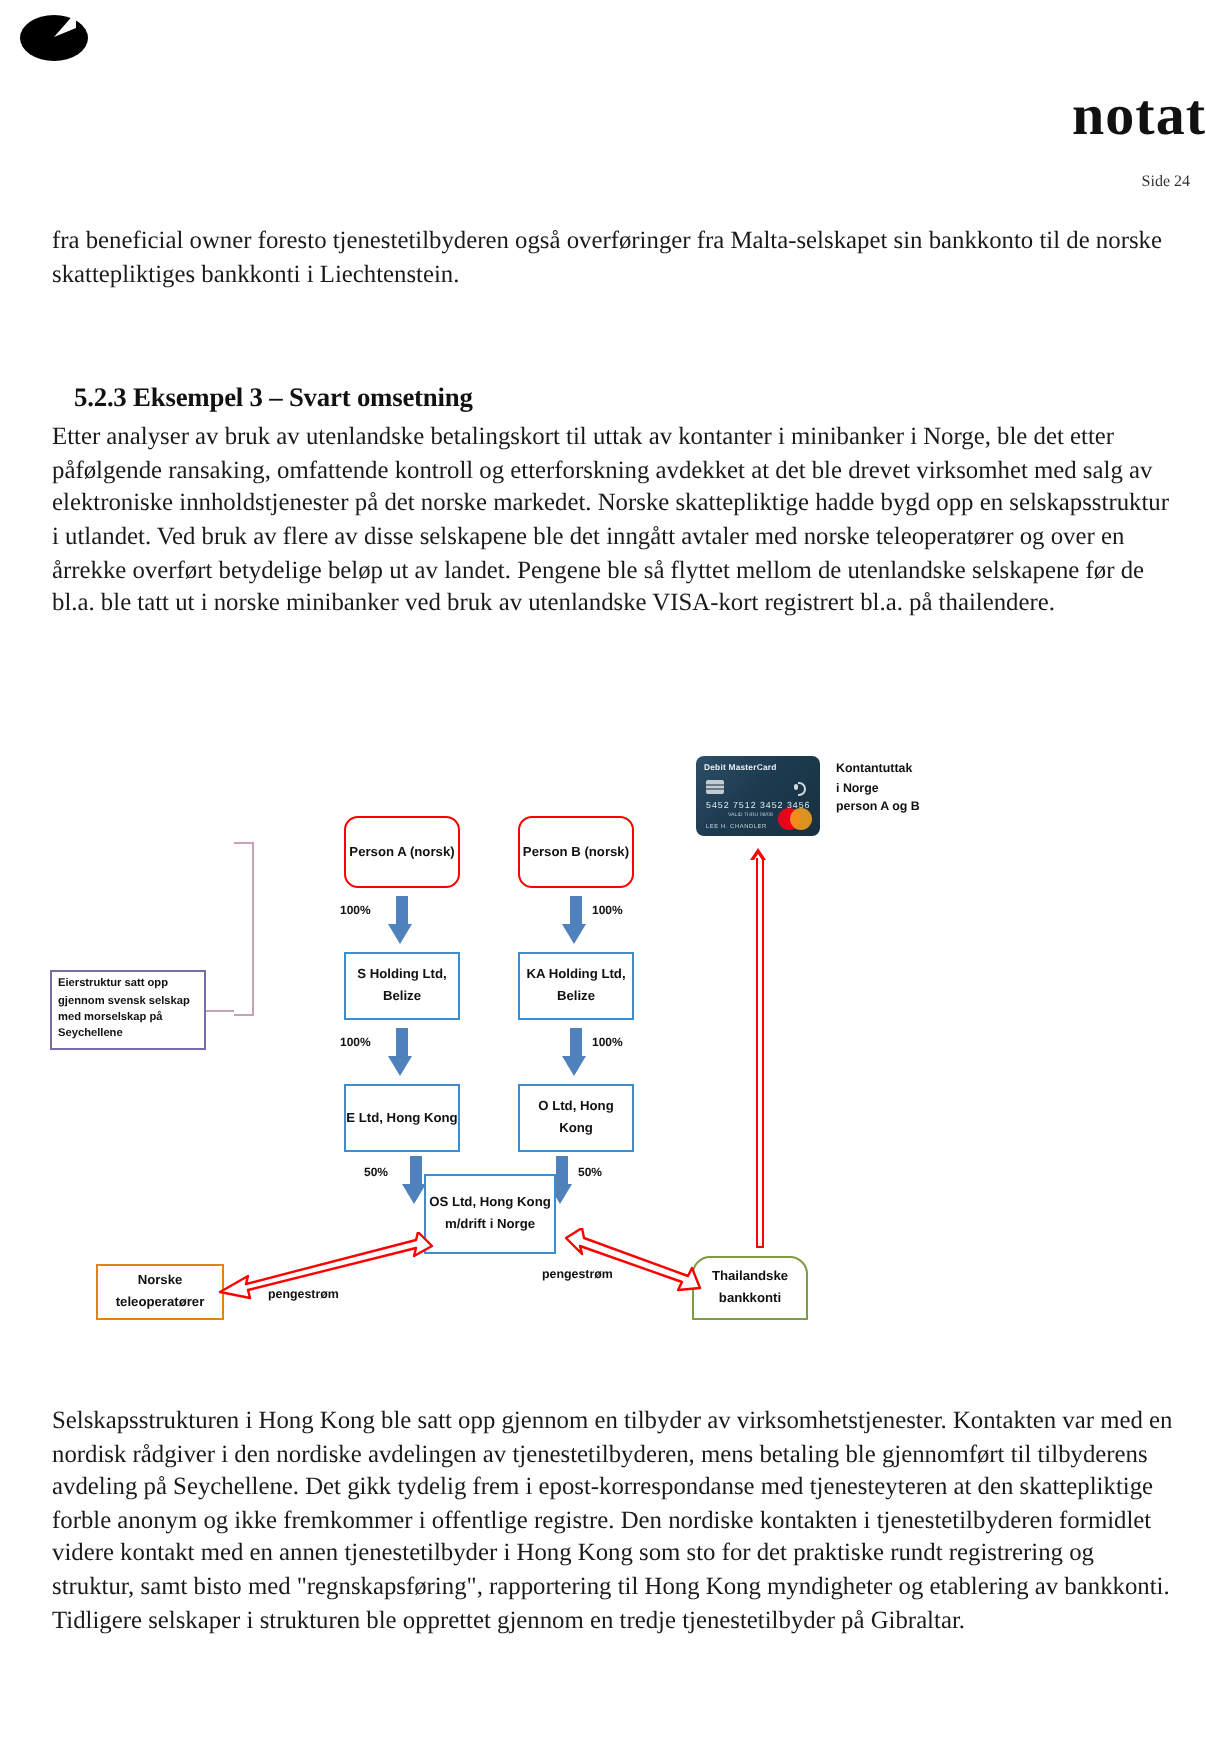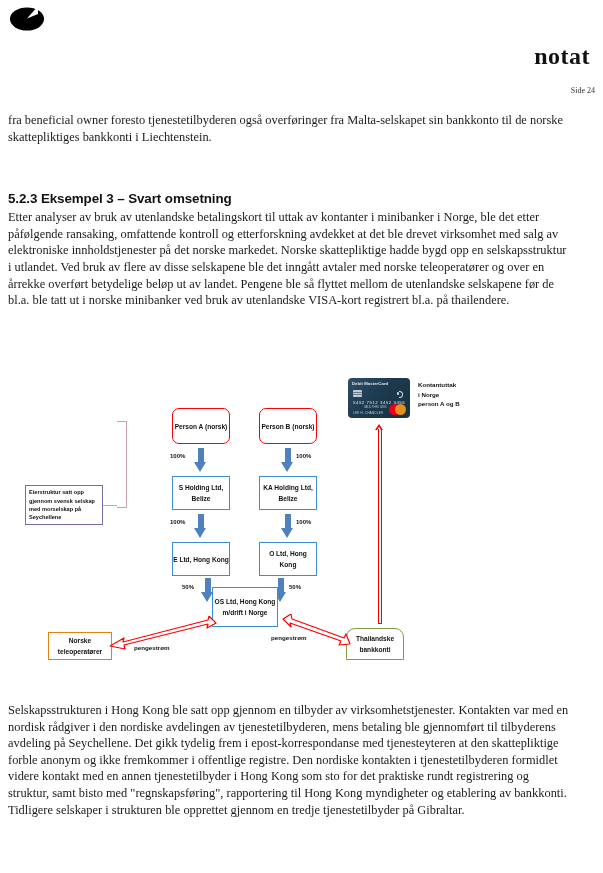--- a/index.html
+++ b/index.html
@@ -23,57 +23,57 @@
   }
   .logo {
     position: absolute;
     left: 8px;
     top: 3px;
     width: 42px;
     height: 30px;
   }
   .notat-title {
     position: absolute;
-    right: 13px;
+    right: 0;
     top: 44px;
     font-family: "Liberation Serif", serif;
     font-weight: bold;
-    font-size: 24px;
+    font-size: 29px;
     line-height: 1;
     letter-spacing: 0.5px;
     color: #111;
   }
   .side-no {
     position: absolute;
     right: 8px;
     top: 86px;
     font-family: "Liberation Serif", serif;
     font-size: 8px;
     color: #333;
     text-align: center;
   }
 
   
   .doc-body {
     position: absolute;
-    left: 8px;
+    left: 26px;
     top: 112px;
     width: 562px;
   }
   p.para {
     margin: 0 0 0 0;
     font-size: 12.4px;
     line-height: 16.6px;
     text-align: left;
   }
   .gap-lg { height: 46px; }
   .gap-sm { height: 16px; }
   h3.section-heading {
-    margin: 0 0 3px 0;
-    font-family: Liberation Sans, sans-serif;
+    margin: 0 0 3px 11px;
+    font-family: Liberation Serif, serif;
     font-size: 13.4px;
     font-weight: bold;
     color: #111;
     letter-spacing: -0.1px;
   }
 
   
   .diagram {
     position: absolute;
     left: 0;

